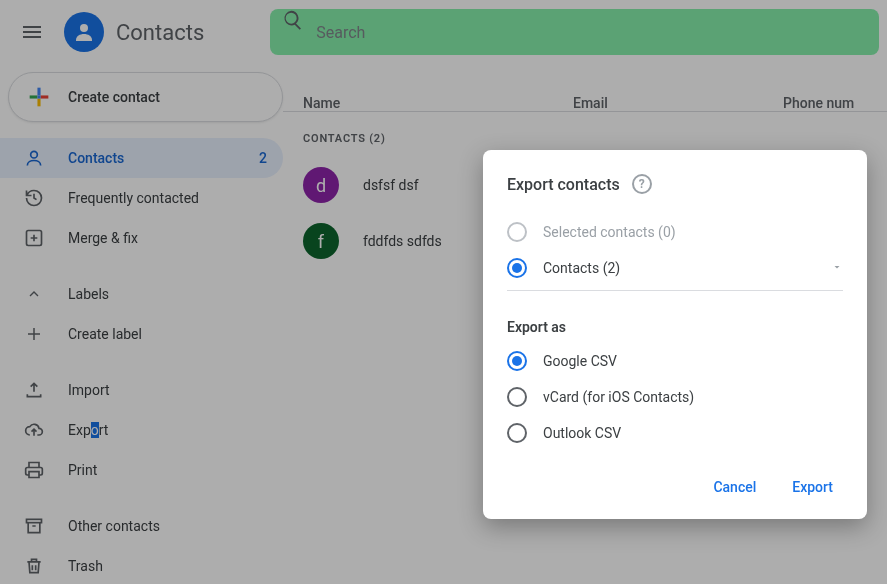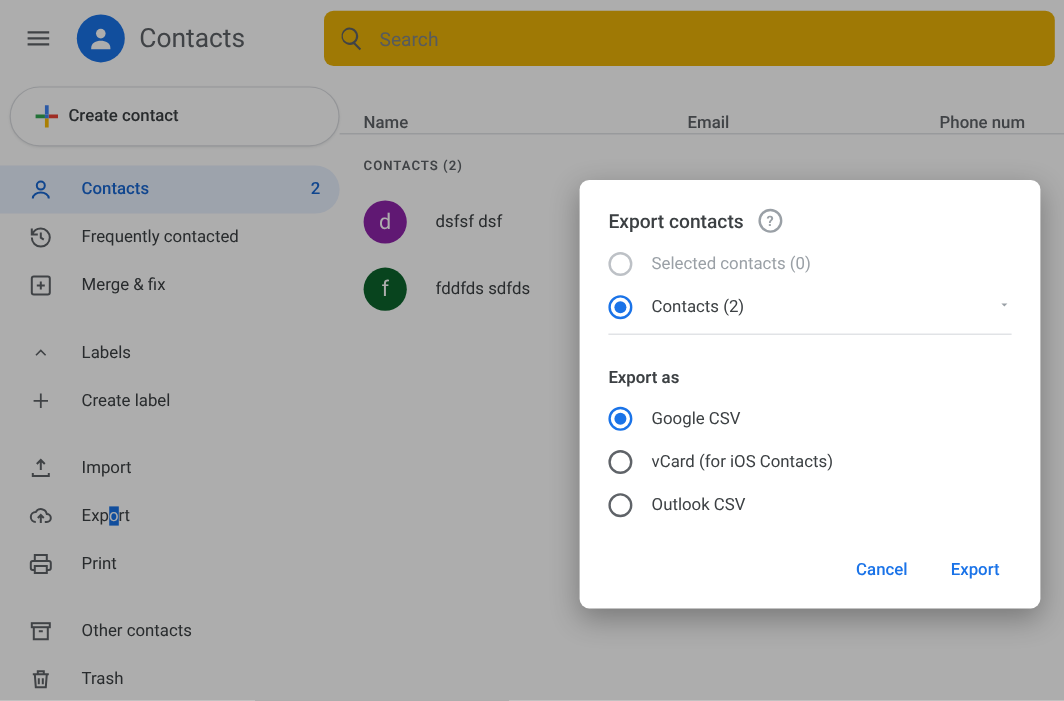--- a/index.html
+++ b/index.html
@@ -4,30 +4,30 @@
 <style>
   * { box-sizing: border-box; margin: 0; padding: 0; font-family: 'Segoe UI', Roboto, Arial, sans-serif; }
   body { width: 887px; height: 584px; overflow: hidden; position: relative; background: #fff; color: #3c4043; }
   .overlay { position: absolute; inset: 0; background: rgba(0,0,0,0.32); z-index: 5; }
 
   
   .header { display: flex; align-items: center; height: 64px; padding: 0 8px; gap: 8px; }
   .menu-icon { width: 48px; height: 48px; display:flex; align-items:center; justify-content:center; border-radius:50%; cursor:pointer; }
   .logo-badge { width: 40px; height: 40px; border-radius:50%; background:#1a73e8; display:flex; align-items:center; justify-content:center; }
   .app-title { font-size: 22px; color:#5f6368; margin-left:4px; }
-  .search-bar { flex:1; margin-left: 58px; height:46px; background:#eab308; border-radius:8px; display:flex; align-items:center; padding:0 12px; gap:12px; color:#5f6368; }
+  .search-bar { flex:1; margin-left: 58px; height:46px; background:#86efac; border-radius:8px; display:flex; padding:0 12px; gap:12px; color:#5f6368; }
   .search-bar input { flex:1; border:none; background:transparent; font-size:16px; color:#3c4043; outline:none; }
   .search-bar input::placeholder { color:#80868b; }
 
   
   .body { display:flex; height: calc(100% - 64px); }
   .sidebar { width: 283px; flex:none; display:flex; flex-direction:column; }
   .main { flex:1; }
 
-  .create-button { display:inline-flex; align-items:center; gap:4px; margin:8px 0 12px 8px; padding:10px 24px 10px 16px; border-radius:28px; border:1px solid #dadce0; background:#fff; font-size:14px; font-weight:500; color:#3c4043; cursor:pointer; box-shadow:0 1px 2px rgba(60,64,67,0.1); }
+  .create-button { display:inline-flex; align-items:center; gap:15px; margin:8px 0 12px 8px; padding:10px 24px 10px 16px; border-radius:28px; border:1px solid #dadce0; background:#fff; font-size:14px; font-weight:500; color:#3c4043; cursor:pointer; box-shadow:0 1px 2px rgba(60,64,67,0.1); }
 
   .side-section { padding: 4px 0; }
   .sep { height:1px; background:#dadce0; margin:4px 0; width:100%; }
 
   .side-item { height:40px; display:flex; align-items:center; padding:0 16px 0 24px; border-radius:0 20px 20px 0; gap:24px; font-size:14px; color:#3c4043; cursor:pointer; }
   .side-item.active { background:#e8f0fe; color:#1967d2; font-weight:500; }
   .side-item .label { flex:1; }
   .side-item .count { font-weight:500; }
   .side-item.active .side-ic { color:#1967d2; }
   .side-ic { width:20px; height:20px; display:flex; align-items:center; justify-content:center; color:#5f6368; flex:none; }
@@ -42,21 +42,21 @@
 
   .group-label { font-size:11px; font-weight:600; letter-spacing:0.8px; color:#5f6368; padding:20px 0 12px 20px; }
 
   .contact-row { display:flex; align-items:center; height:56px; padding-left:20px; gap:24px; font-size:14px; }
   .avatar { width:36px; height:36px; border-radius:50%; display:flex; align-items:center; justify-content:center; color:#fff; font-size:18px; }
   .av-d { background:#8e24aa; }
   .av-f { background:#0d652d; }
 
   
   .dialog { position:absolute; z-index:10; left:483px; top:150px; width:384px; background:#fff; border-radius:8px; box-shadow:0 8px 24px rgba(0,0,0,0.3); padding:24px 24px 16px 24px; }
-  .dlg-title-row { display:flex; align-items:center; gap:12px; margin-bottom:16px; }
+  .dlg-title-row { display:flex; align-items:center; gap:12px; margin-bottom:28px; }
   .dlg-title { font-size:16px; font-weight:500; color:#3c4043; }
   .help-ic { width:20px; height:20px; border:2px solid #9aa0a6; border-radius:50%; display:flex; align-items:center; justify-content:center; font-size:12px; color:#9aa0a6; font-weight:bold; }
 
   .radio-row { display:flex; align-items:center; gap:16px; margin-bottom:16px; font-size:14px; }
   .radio-row.disabled { color:#9aa0a6; }
   .radio-row.dropdown { border-bottom:1px solid #dadce0; padding-bottom:12px; margin-bottom:28px; }
   .radio { width:20px; height:20px; border:2px solid #5f6368; border-radius:50%; display:flex; align-items:center; justify-content:center; flex:none; }
   .radio.disabled { border-color:#bdc1c6; }
   .radio.checked { border-color:#1a73e8; }
   .radio.checked::after { content:""; width:10px; height:10px; background:#1a73e8; border-radius:50%; }

